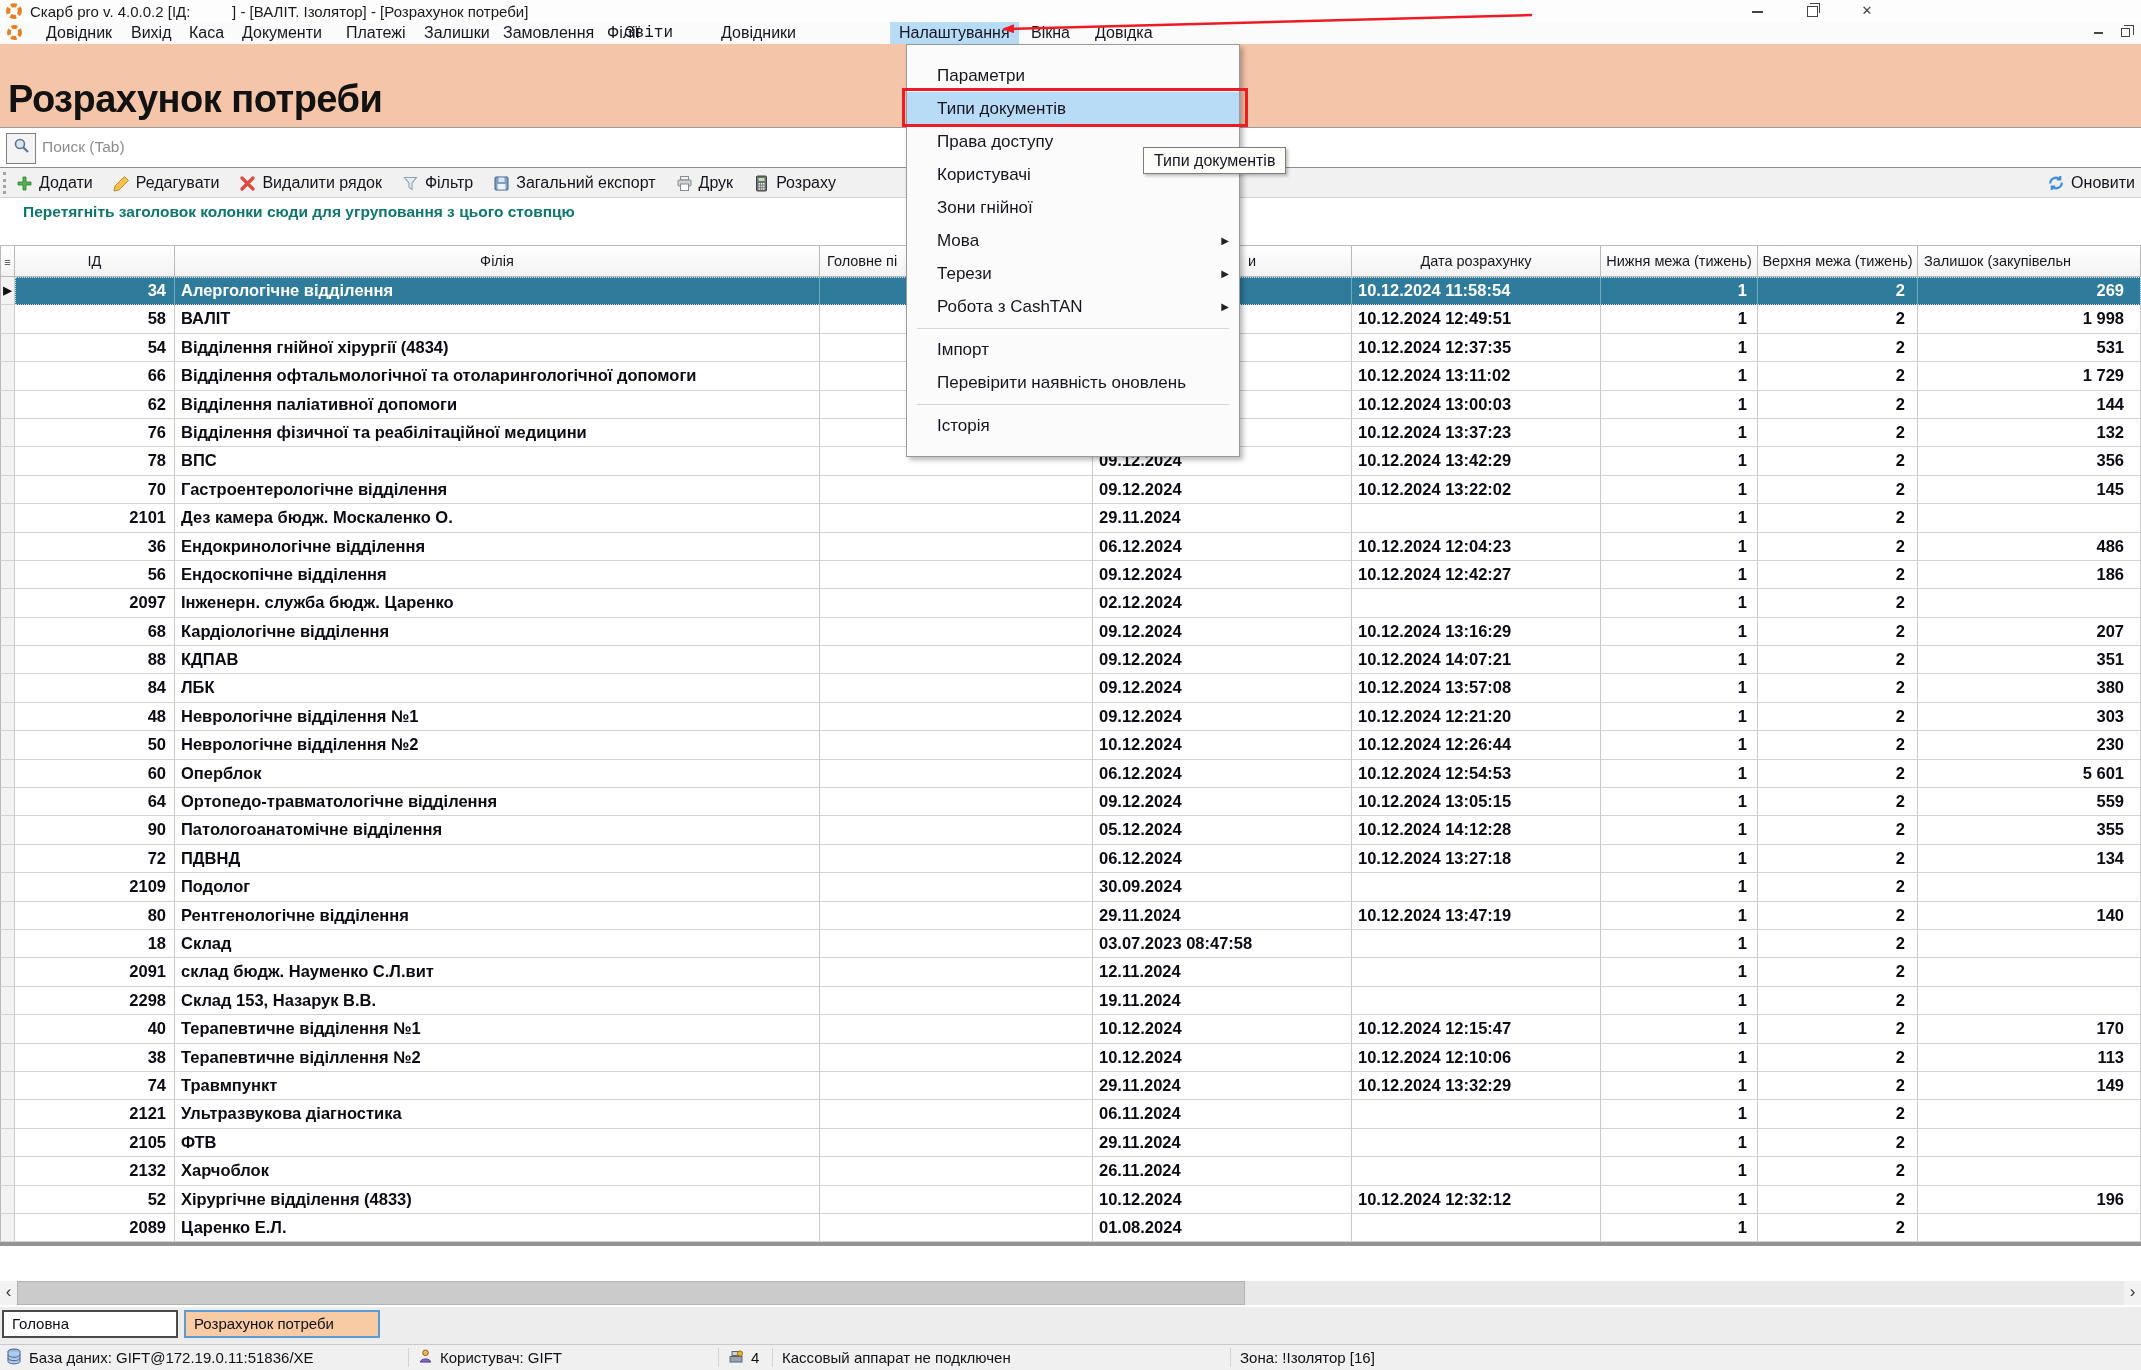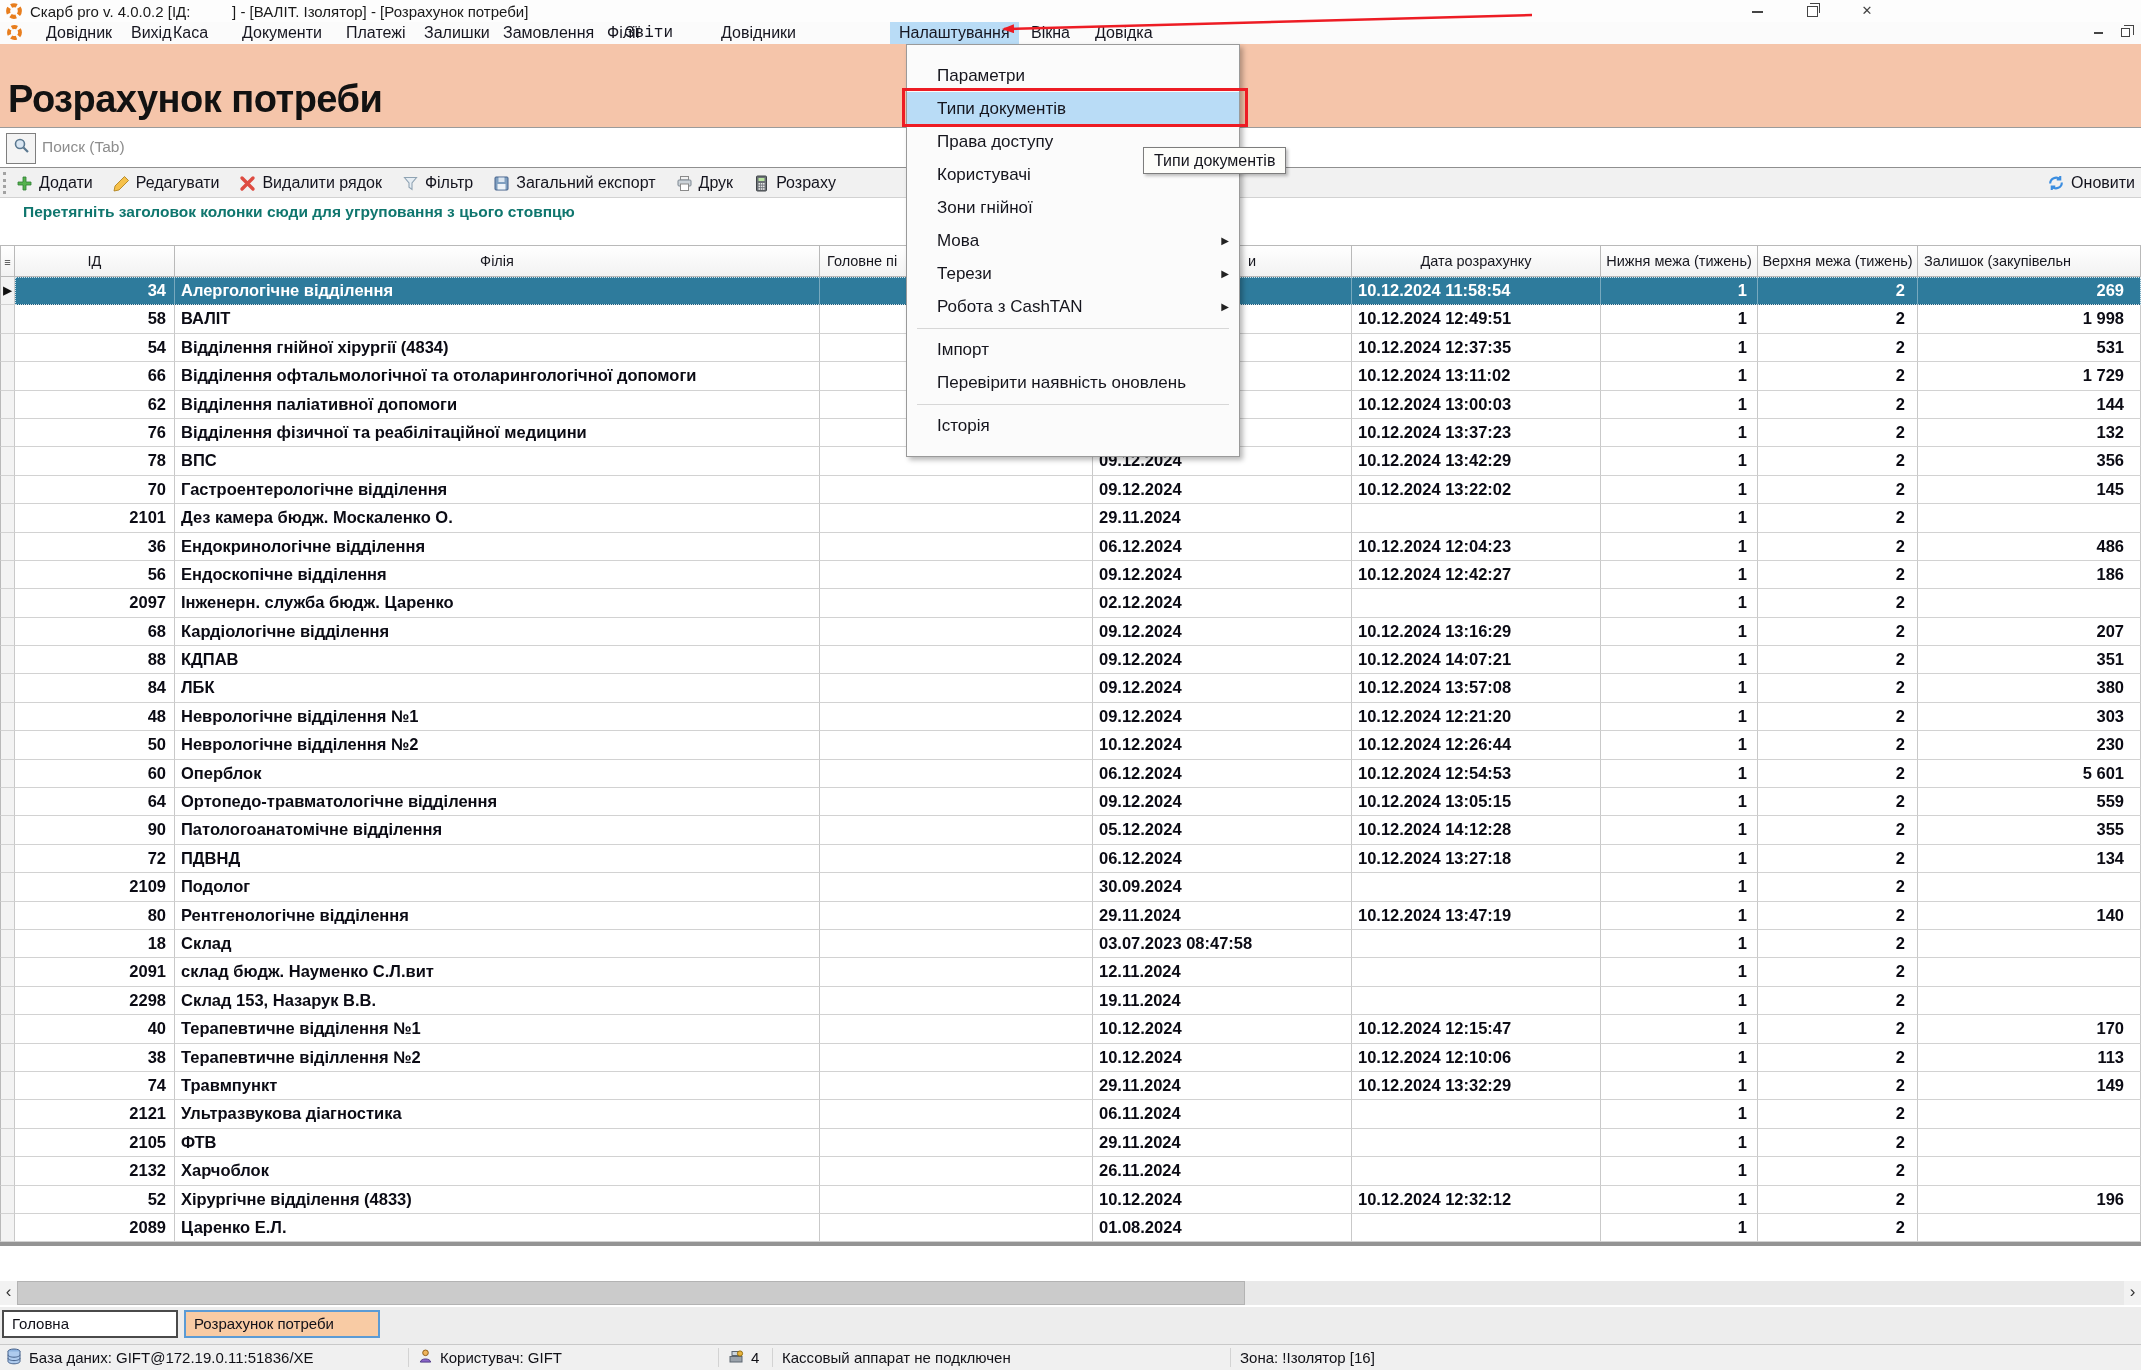--- a/index.html
+++ b/index.html
@@ -118,21 +118,21 @@
   <div id="menubar">
     <span class="app-logo">
       <svg viewBox="0 0 20 20" width="17" height="17">
           <circle cx="10" cy="10" r="6.5" fill="none" stroke="#E87E1E" stroke-width="4.5" stroke-dasharray="6.5 3" stroke-dashoffset="2"></circle>
         </svg>
     </span>
     <span class="win-ctl" style="left:2086px;top:0;width:24px;"><span class="ic-minbar" style="width:9px;"></span></span>
     <span class="win-ctl" style="left:2113px;top:0;width:24px;"><span class="ic-restore" style="width:7px;height:7px;"></span></span>
   <div class="mb-item" style="left: 37px;">Довідник</div>
       <div class="mb-item" style="left: 122px;">Вихід</div>
-      <div class="mb-item" style="left: 164px;">Каса</div>
+      <div class="mb-item" style="left: 180px;">Каса</div>
       <div class="mb-item" style="left: 233px;">Документи</div>
       <div class="mb-item" style="left: 337px;">Платежі</div>
       <div class="mb-item" style="left: 415px;">Залишки</div>
       <div class="mb-item" style="left: 494px;">Замовлення</div>
       <div class="mb-item" style="left: 598px;">Філії</div>
       <div class="mb-item" style="left: 616px; font-family: Liberation Mono, monospace;">Звіти</div>
       <div class="mb-item" style="left: 712px;">Довідники</div>
       <div class="mb-item active" style="left: 890px;">Налаштування</div>
       <div class="mb-item" style="left: 1022px;">Вікна</div>
       <div class="mb-item" style="left: 1086px;">Довідка</div>

